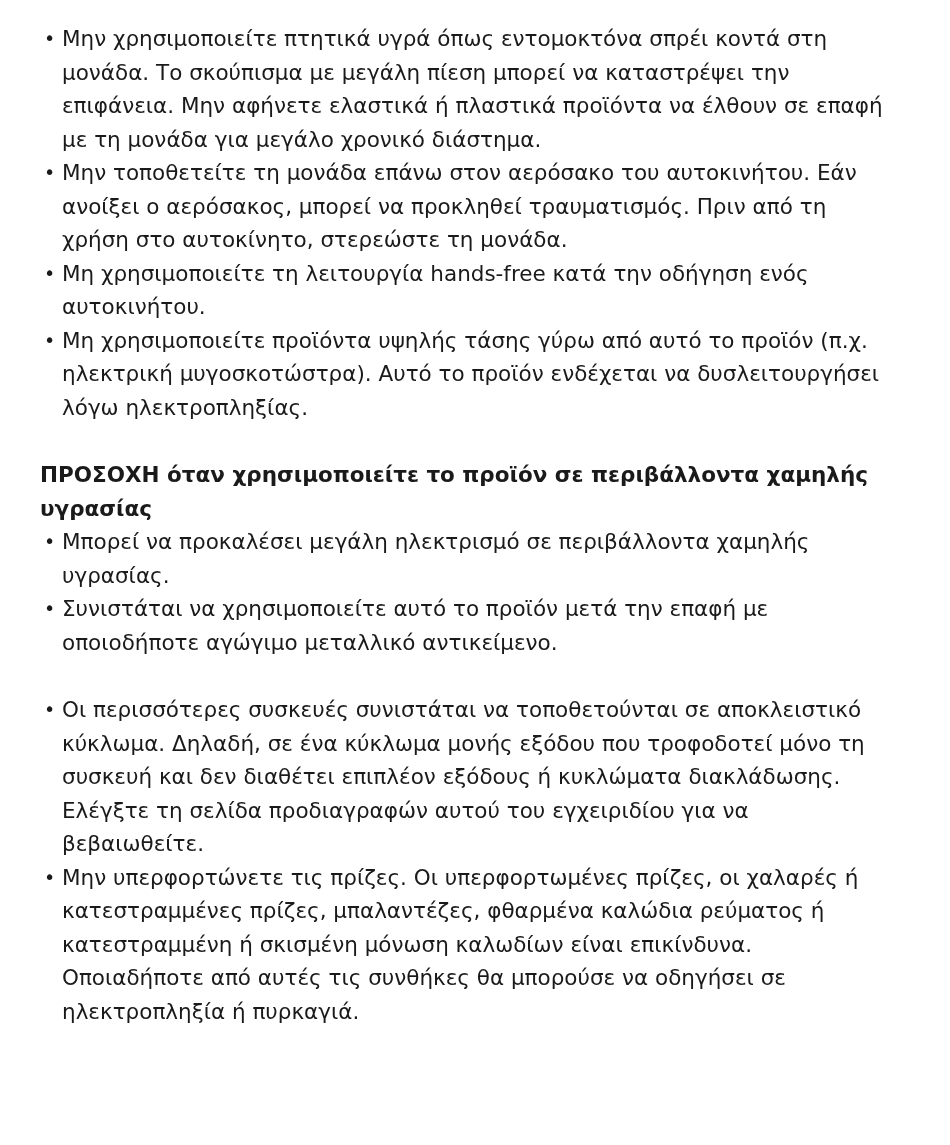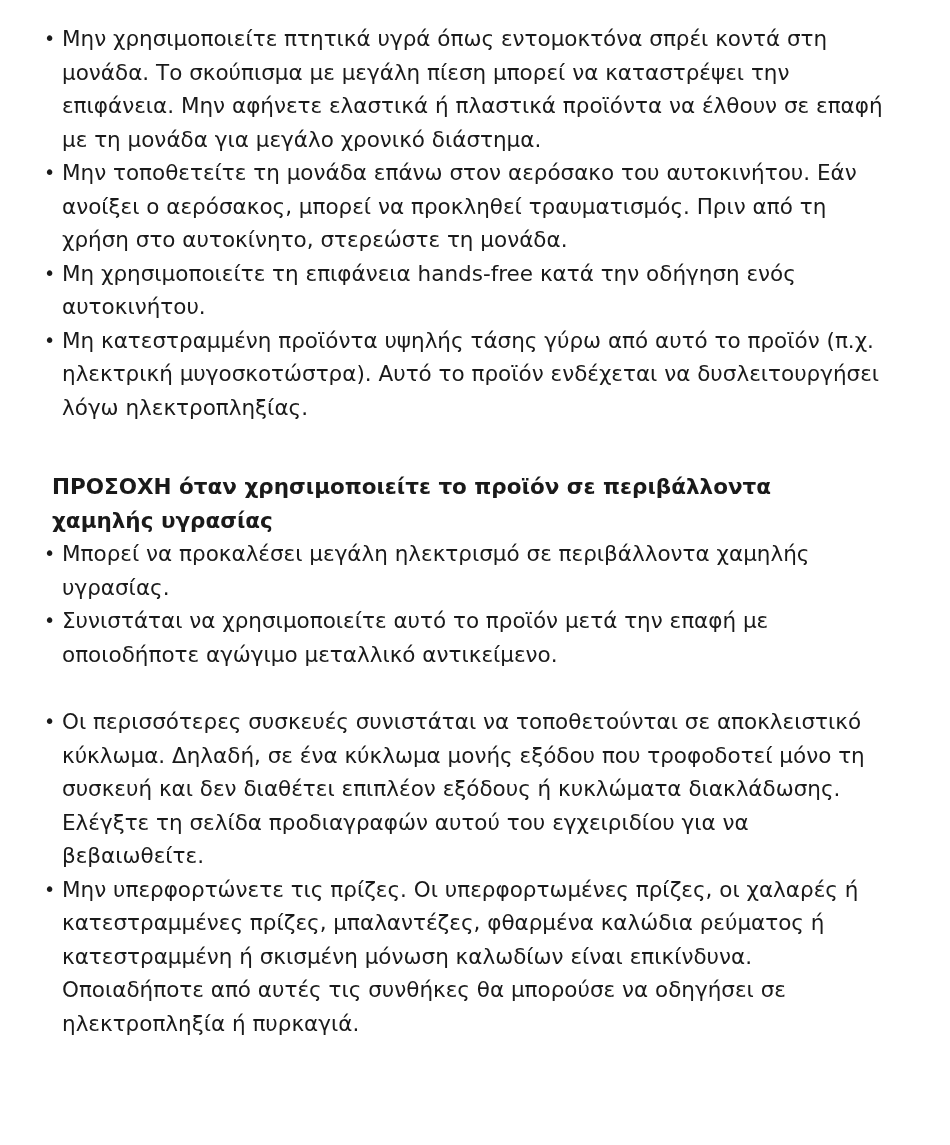--- a/index.html
+++ b/index.html
@@ -40,39 +40,39 @@
     left: 4px;
     top: 0;
     font-size: 19px;
     line-height: 33.5px;
     color: #1a1a1a;
   }
   .section-heading {
     font-size: 21.5px;
     line-height: 33.5px;
     font-weight: bold;
-    margin: 12px;
+    margin: 0;
   }
   .gap-before-heading {
     height: 34px;
   }
   .heading-block {
     margin-bottom: 0;
   }
 </style>
 </head>
 <body>
 
 <div class="page">
 
   <ul class="bullets">
     <li>Μην χρησιμοποιείτε πτητικά υγρά όπως εντομοκτόνα σπρέι κοντά στη μονάδα. Το σκούπισμα με μεγάλη πίεση μπορεί να καταστρέψει την επιφάνεια. Μην αφήνετε ελαστικά ή πλαστικά προϊόντα να έλθουν σε επαφή με τη μονάδα για μεγάλο χρονικό διάστημα.</li>
     <li>Μην τοποθετείτε τη μονάδα επάνω στον αερόσακο του αυτοκινήτου. Εάν ανοίξει ο αερόσακος, μπορεί να προκληθεί τραυματισμός. Πριν από τη χρήση στο αυτοκίνητο, στερεώστε τη μονάδα.</li>
-    <li>Μη χρησιμοποιείτε τη επιφάνεια hands-free κατά την οδήγηση ενός αυτοκινήτου.</li>
-    <li>Μη κατεστραμμένη προϊόντα υψηλής τάσης γύρω από αυτό το προϊόν (π.χ. ηλεκτρική μυγοσκοτώστρα). Αυτό το προϊόν ενδέχεται να δυσλειτουργήσει λόγω ηλεκτροπληξίας.</li>
+    <li>Μη χρησιμοποιείτε τη λειτουργία hands-free κατά την οδήγηση ενός αυτοκινήτου.</li>
+    <li>Μη χρησιμοποιείτε προϊόντα υψηλής τάσης γύρω από αυτό το προϊόν (π.χ. ηλεκτρική μυγοσκοτώστρα). Αυτό το προϊόν ενδέχεται να δυσλειτουργήσει λόγω ηλεκτροπληξίας.</li>
   </ul>
 
   <div class="gap-before-heading"></div>
 
   <div class="section-heading heading-block">ΠΡΟΣΟΧΗ όταν χρησιμοποιείτε το προϊόν σε περιβάλλοντα χαμηλής υγρασίας</div>
   <ul class="bullets">
     <li>Μπορεί να προκαλέσει μεγάλη ηλεκτρισμό σε περιβάλλοντα χαμηλής υγρασίας.</li>
     <li>Συνιστάται να χρησιμοποιείτε αυτό το προϊόν μετά την επαφή με οποιοδήποτε αγώγιμο μεταλλικό αντικείμενο.</li>
   </ul>
 

